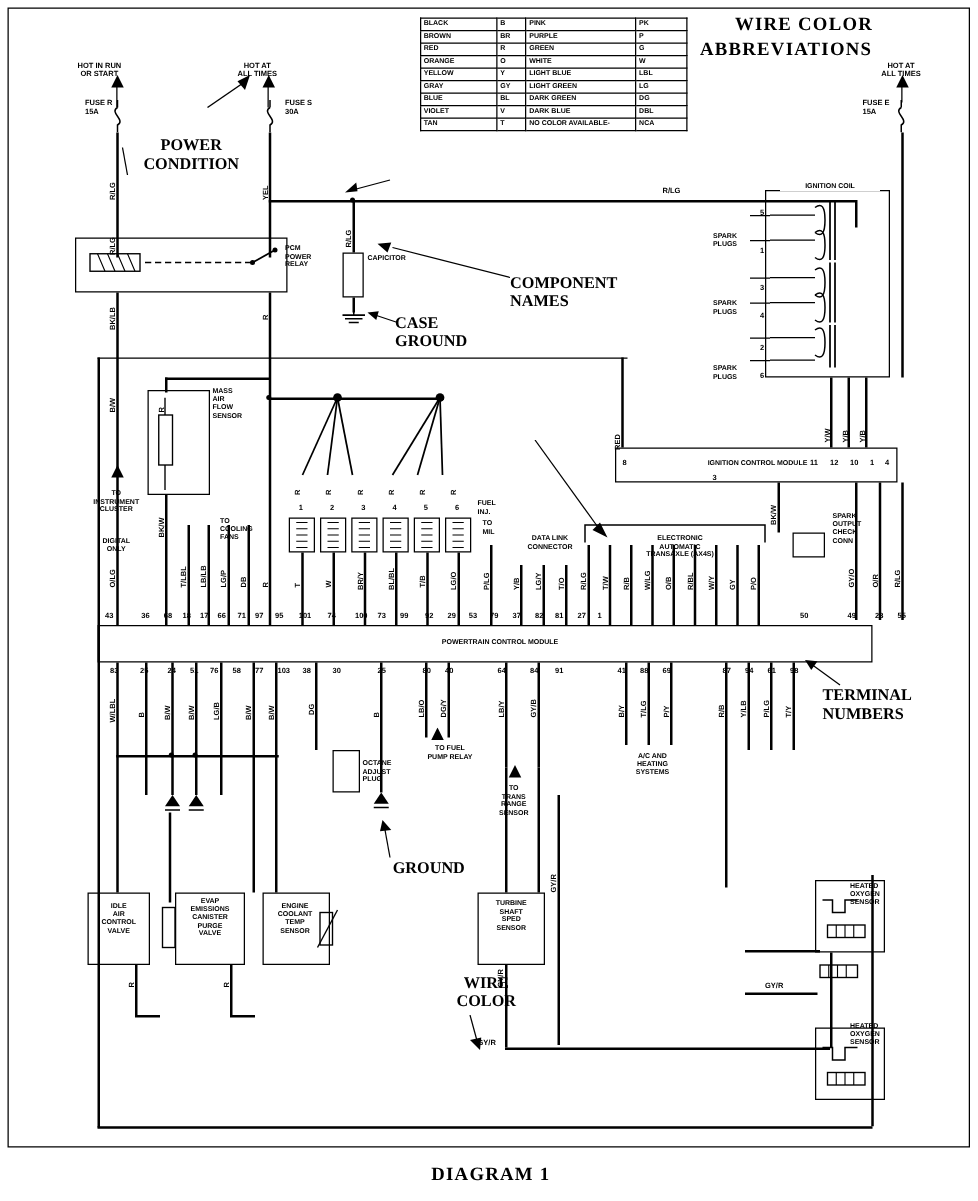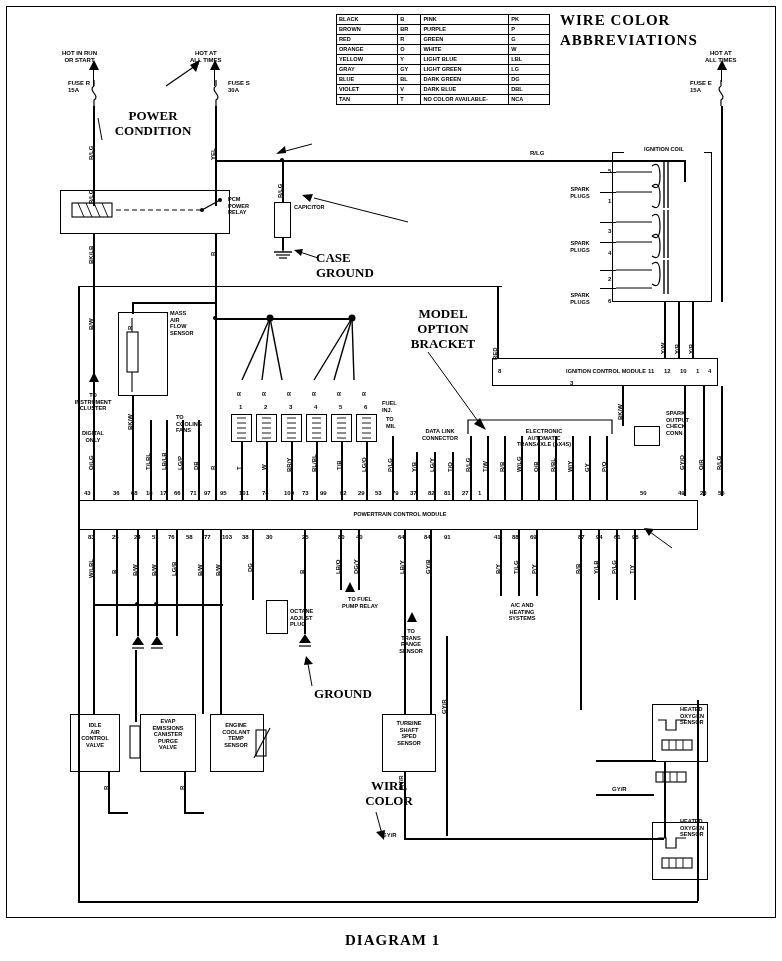--- a/index.html
+++ b/index.html
@@ -81,21 +81,21 @@
           <td style="width: 40px;">DBL</td>
         </tr>
         <tr>
           <td style="width: 62px;">TAN</td>
           <td style="width: 20px;">T</td>
           <td style="width: 92px;">NO COLOR AVAILABLE-</td>
           <td style="width: 40px;">NCA</td>
         </tr>
       </tbody>
   </table>
-  <div class="title" style="left:560px;top:12px;">WIRE COLOR</div>
+  <div class="title" style="left:588px;top:12px;">WIRE COLOR</div>
   <div class="title" style="left:560px;top:32px;">ABBREVIATIONS</div>
 
   <div class="lbl b" style="left:62px;top:50px;text-align:center;">HOT IN RUN<br>OR START</div>
   <div class="lbl b" style="left:190px;top:50px;text-align:center;">HOT AT<br>ALL TIMES</div>
   <div class="lbl b" style="left:705px;top:50px;text-align:center;">HOT AT<br>ALL TIMES</div>
 
   <div class="vl" style="left:93px;top:66px;height:20px;"></div>
   <svg style="position:absolute;left:86px;top:60px;width:16px;height:14px;">
       <polygon points="8,0 13,10 3,10" fill="#000"></polygon>
     </svg>
@@ -177,20 +177,21 @@
     <line x1="2" y1="4" x2="20" y2="4" stroke="#000" stroke-width="1.4"></line>
     <line x1="4" y1="7" x2="18" y2="7" stroke="#000" stroke-width="1.2"></line>
     <line x1="7" y1="10" x2="15" y2="10" stroke="#000" stroke-width="1.2"></line>
   </svg>
   <div class="ann" style="left:316px;top:250px;width:90px;text-align:left;">CASE<br>GROUND</div>
   <svg style="position:absolute;left:292px;top:244px;width:30px;height:20px;">
       <line x1="26" y1="14" x2="8" y2="8" stroke="#000" stroke-width="1"></line>
       <polygon points="2,6 11,5 9,12" fill="#000"></polygon>
     </svg>
 
+  <div class="ann" style="left:408px;top:218px;width:130px;text-align:left;">COMPONENT<br>NAMES</div>
   <svg style="position:absolute;left:296px;top:192px;width:116px;height:34px;">
       <line x1="112" y1="30" x2="18" y2="6" stroke="#000" stroke-width="1"></line>
       <polygon points="6,3 17,2 14,10" fill="#000"></polygon>
     </svg>
 
   <div class="box" style="left:612px;top:152px;width:100px;height:150px;"></div>
   <div class="ctext" style="left:624px;top:146px;width:80px;background:#fff;">IGNITION COIL</div>
   <div class="vl2" style="left:684px;top:160px;height:22px;"></div>
   <div class="vl2" style="left:721px;top:106px;height:196px;"></div>
 
@@ -384,21 +385,20 @@
   <div class="vl2" style="left:316px;top:442px;height:58px;"></div>
   <div class="vl2" style="left:341px;top:442px;height:58px;"></div>
   <div class="vl2" style="left:366px;top:442px;height:58px;"></div>
   <div class="lbl b vert" style="left:236px;top:470px;">T</div>
   <div class="lbl b vert" style="left:261px;top:470px;">W</div>
   <div class="lbl b vert" style="left:286px;top:472px;">BR/Y</div>
   <div class="lbl b vert" style="left:311px;top:472px;">BL/BL</div>
   <div class="lbl b vert" style="left:336px;top:470px;">T/B</div>
   <div class="lbl b vert" style="left:361px;top:472px;">LG/O</div>
 
-  <div class="ann" style="left:388px;top:306px;width:110px;">MODEL<br>OPTION<br>BRACKET</div>
   <svg style="position:absolute;left:424px;top:352px;width:70px;height:80px;">
       <line x1="4" y1="0" x2="56" y2="72" stroke="#000" stroke-width="1"></line>
       <polygon points="62,78 50,72 56,66" fill="#000"></polygon>
     </svg>
 
   <div class="vl2" style="left:392px;top:436px;height:64px;"></div>
   <div class="lbl b vert" style="left:387px;top:472px;">P/LG</div>
   <div class="ctext" style="left:386px;top:416px;width:30px;text-align:left;">TO<br>MIL</div>
   <div class="vl2" style="left:416px;top:452px;height:48px;"></div>
   <div class="lbl b vert" style="left:411px;top:472px;">Y/B</div>
@@ -483,20 +483,21 @@
       <div class="num" style="left: 444px; top: 534px;">91</div>
       <div class="num" style="left: 494px; top: 534px;">41</div>
       <div class="num" style="left: 512px; top: 534px;">88</div>
       <div class="num" style="left: 530px; top: 534px;">69</div>
       <div class="num" style="left: 578px; top: 534px;">87</div>
       <div class="num" style="left: 596px; top: 534px;">94</div>
       <div class="num" style="left: 614px; top: 534px;">61</div>
       <div class="num" style="left: 632px; top: 534px;">98</div>
     </div>
 
+  <div class="ann" style="left:658px;top:548px;width:120px;text-align:left;">TERMINAL<br>NUMBERS</div>
   <svg style="position:absolute;left:640px;top:524px;width:40px;height:30px;">
       <line x1="32" y1="24" x2="10" y2="8" stroke="#000" stroke-width="1"></line>
       <polygon points="4,4 14,5 9,12" fill="#000"></polygon>
     </svg>
 
   <div class="vl2" style="left:93px;top:530px;height:106px;"></div>
   <div class="lbl b vert" style="left:88px;top:578px;">W/LBL</div>
   <div class="vl2" style="left:116px;top:530px;height:106px;"></div>
   <div class="lbl b vert" style="left:111px;top:574px;">B</div>
   <div class="vl2" style="left:137px;top:530px;height:106px;"></div>

